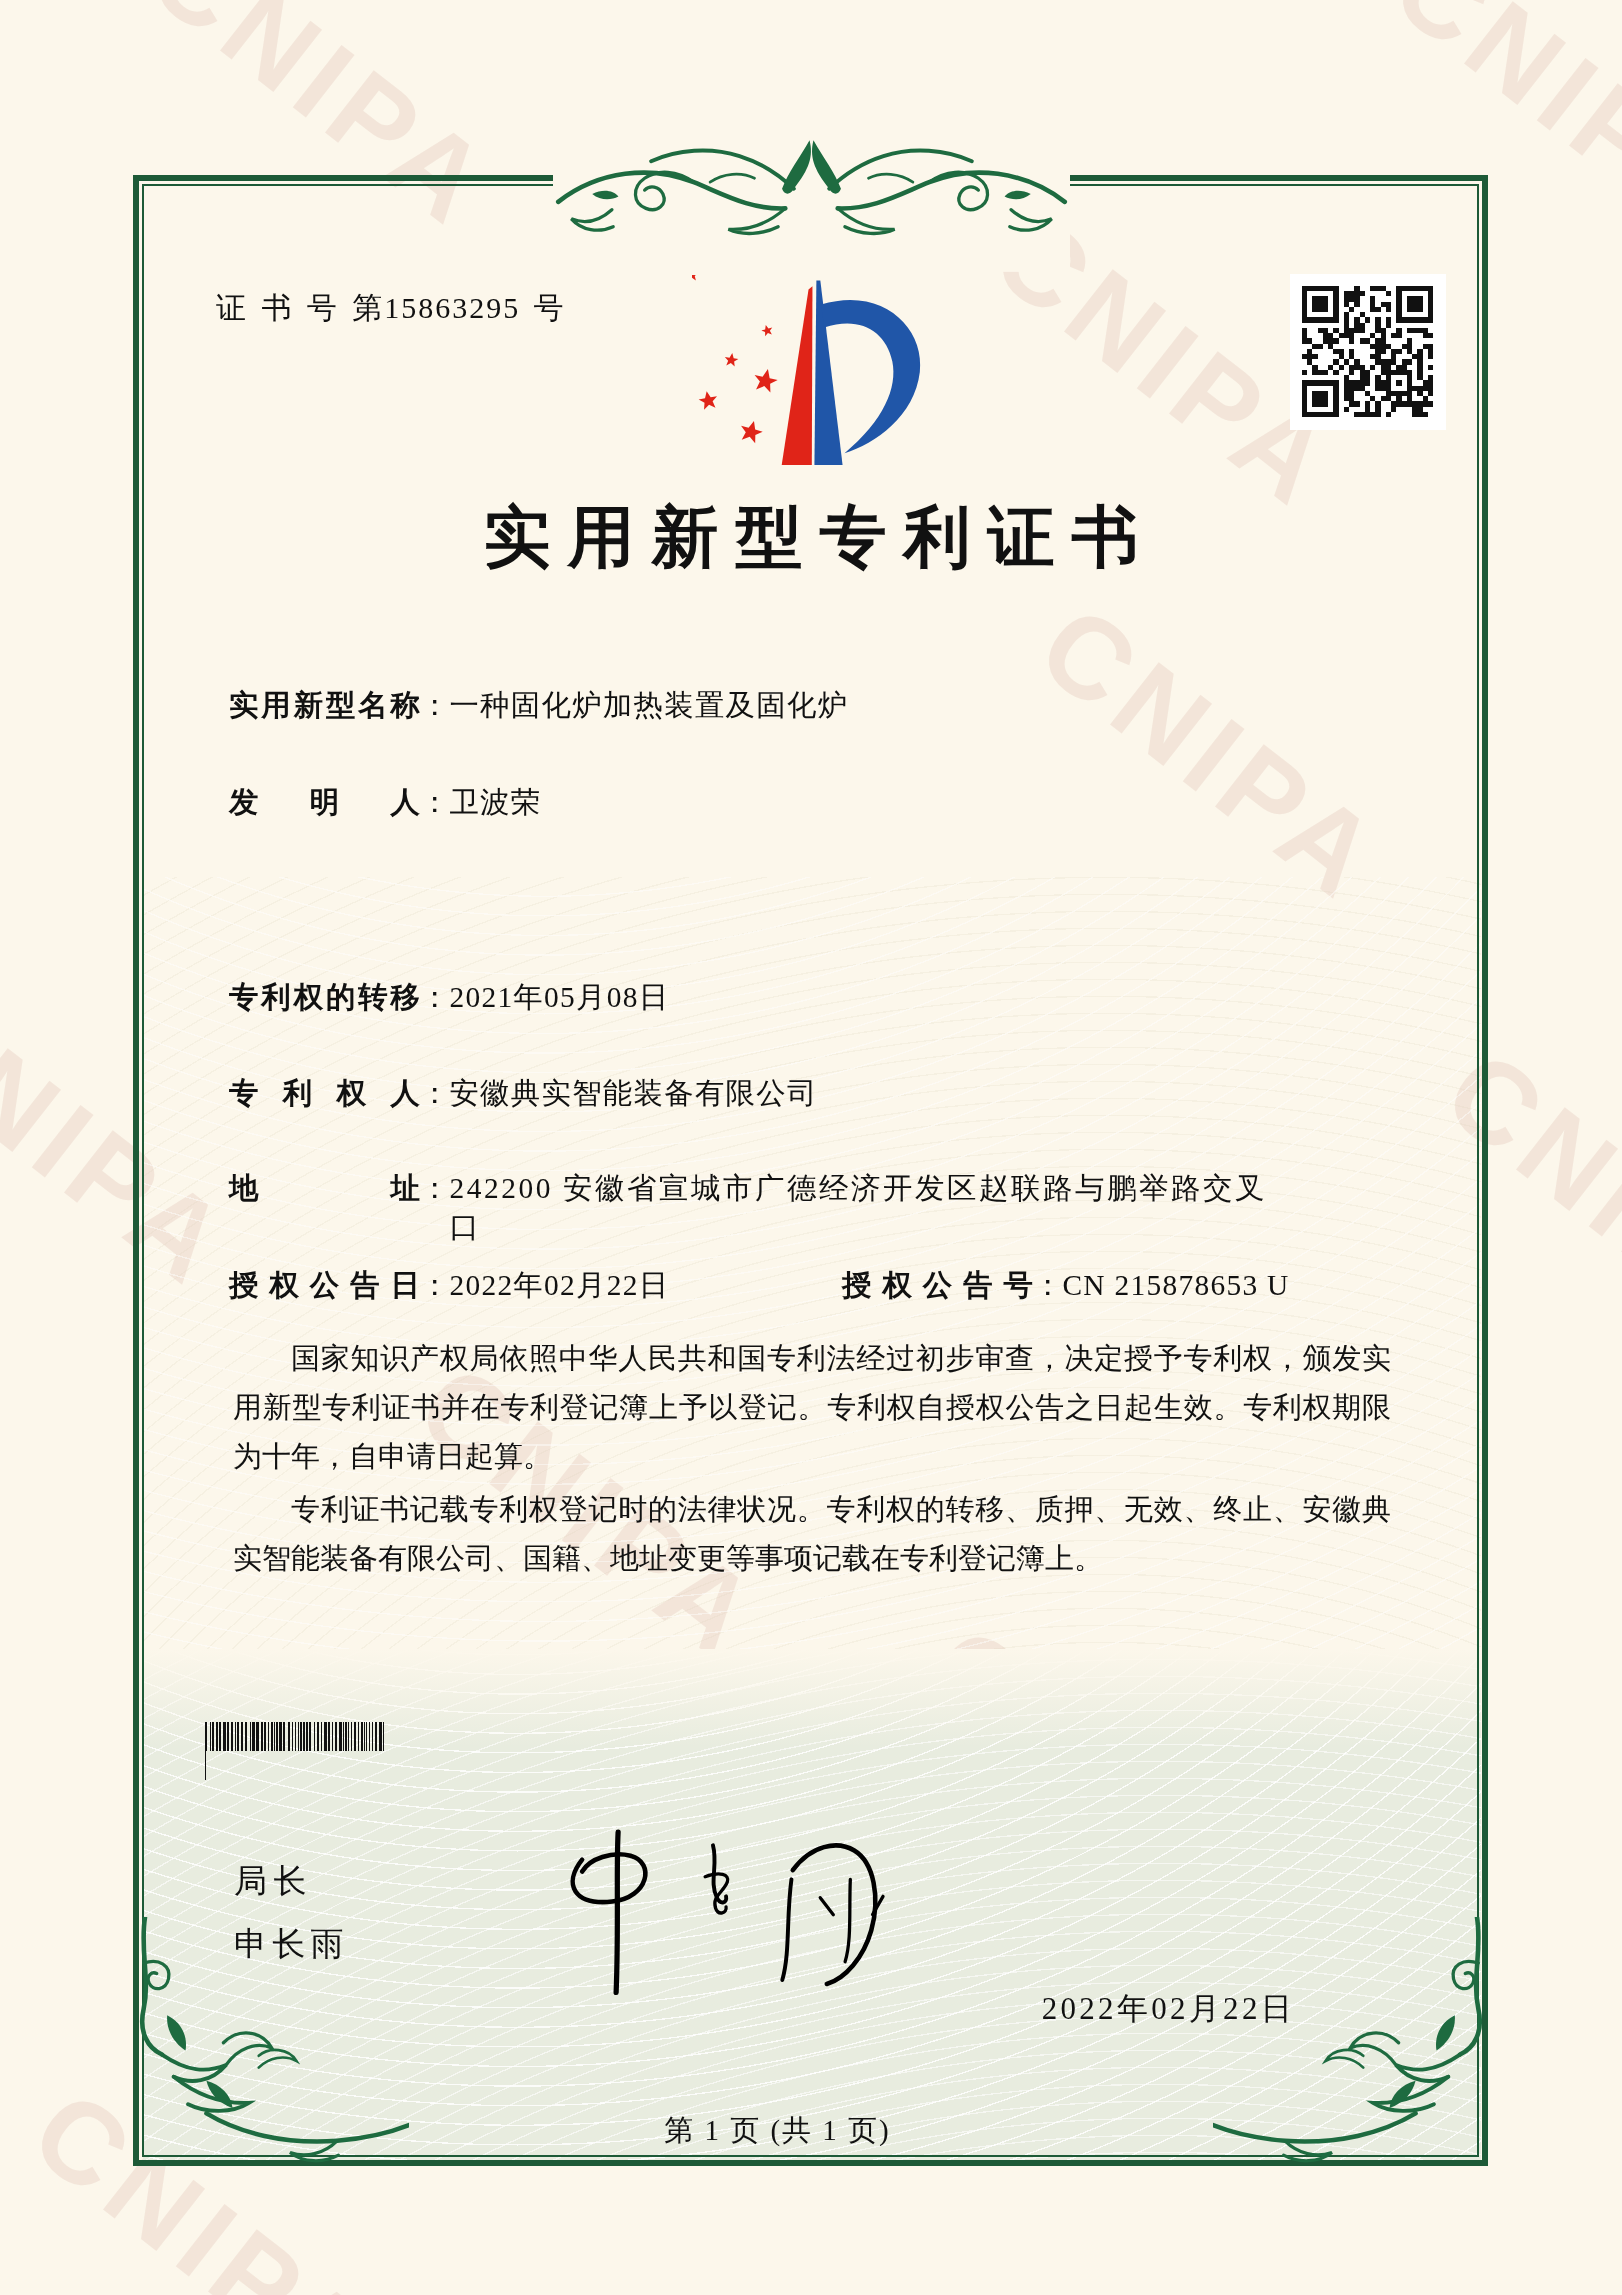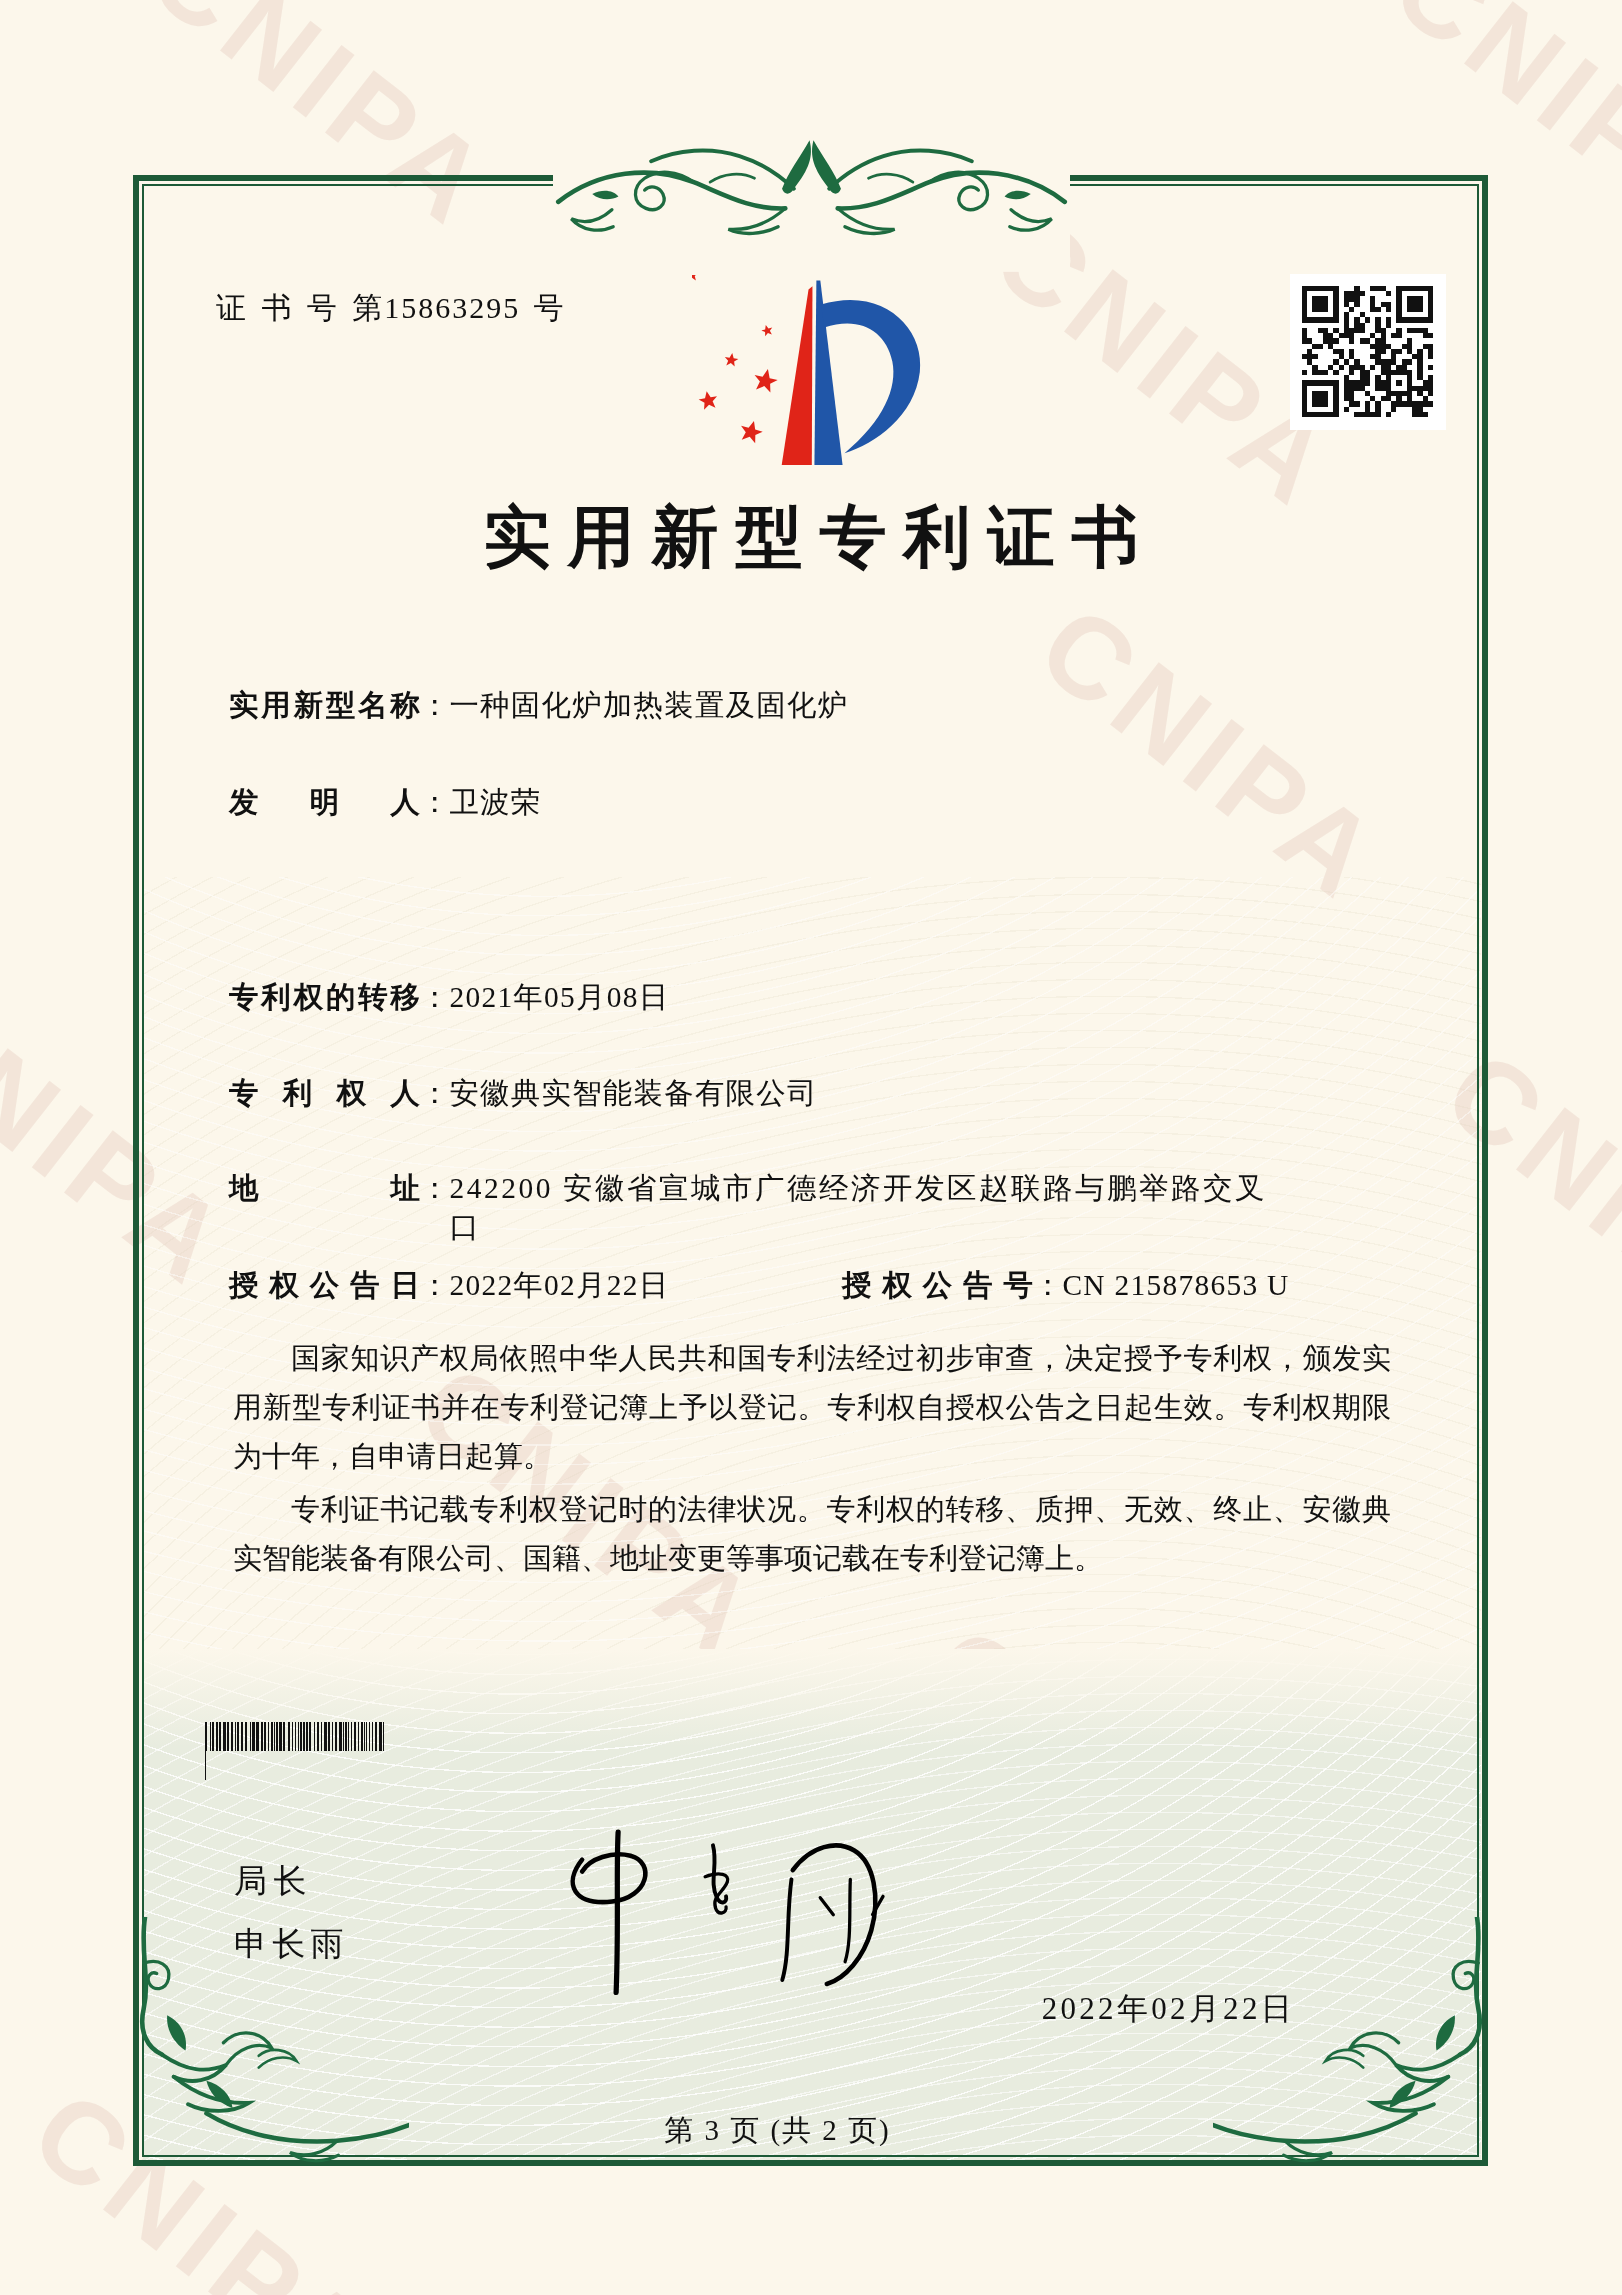--- a/index.html
+++ b/index.html
@@ -525,16 +525,16 @@
       <path stroke-width="5" d="M338,88 C360,80 376,84 372,96 C366,112 348,118 354,136 C358,148 372,144 370,134"></path>
       <path stroke-width="7" d="M472,78 C500,40 540,32 566,48 C596,66 606,120 592,170 C580,212 552,244 524,252"></path>
       <path stroke-width="6" d="M470,92 C462,150 468,204 456,246"></path>
       <path stroke-width="5" d="M560,92 C558,140 562,186 552,218"></path>
       <path stroke-width="5" d="M514,120 l20,26"></path>
       <path stroke-width="5" d="M610,118 l-16,28"></path>
     </g>
   </svg>
   <div class="sig-date">2022年02月22日</div>
 
-  <div class="page-info">第 3 页 (共 2 页)</div>
+  <div class="page-info">第 1 页 (共 1 页)</div>
 
 </div>
 
 
 </body></html>

